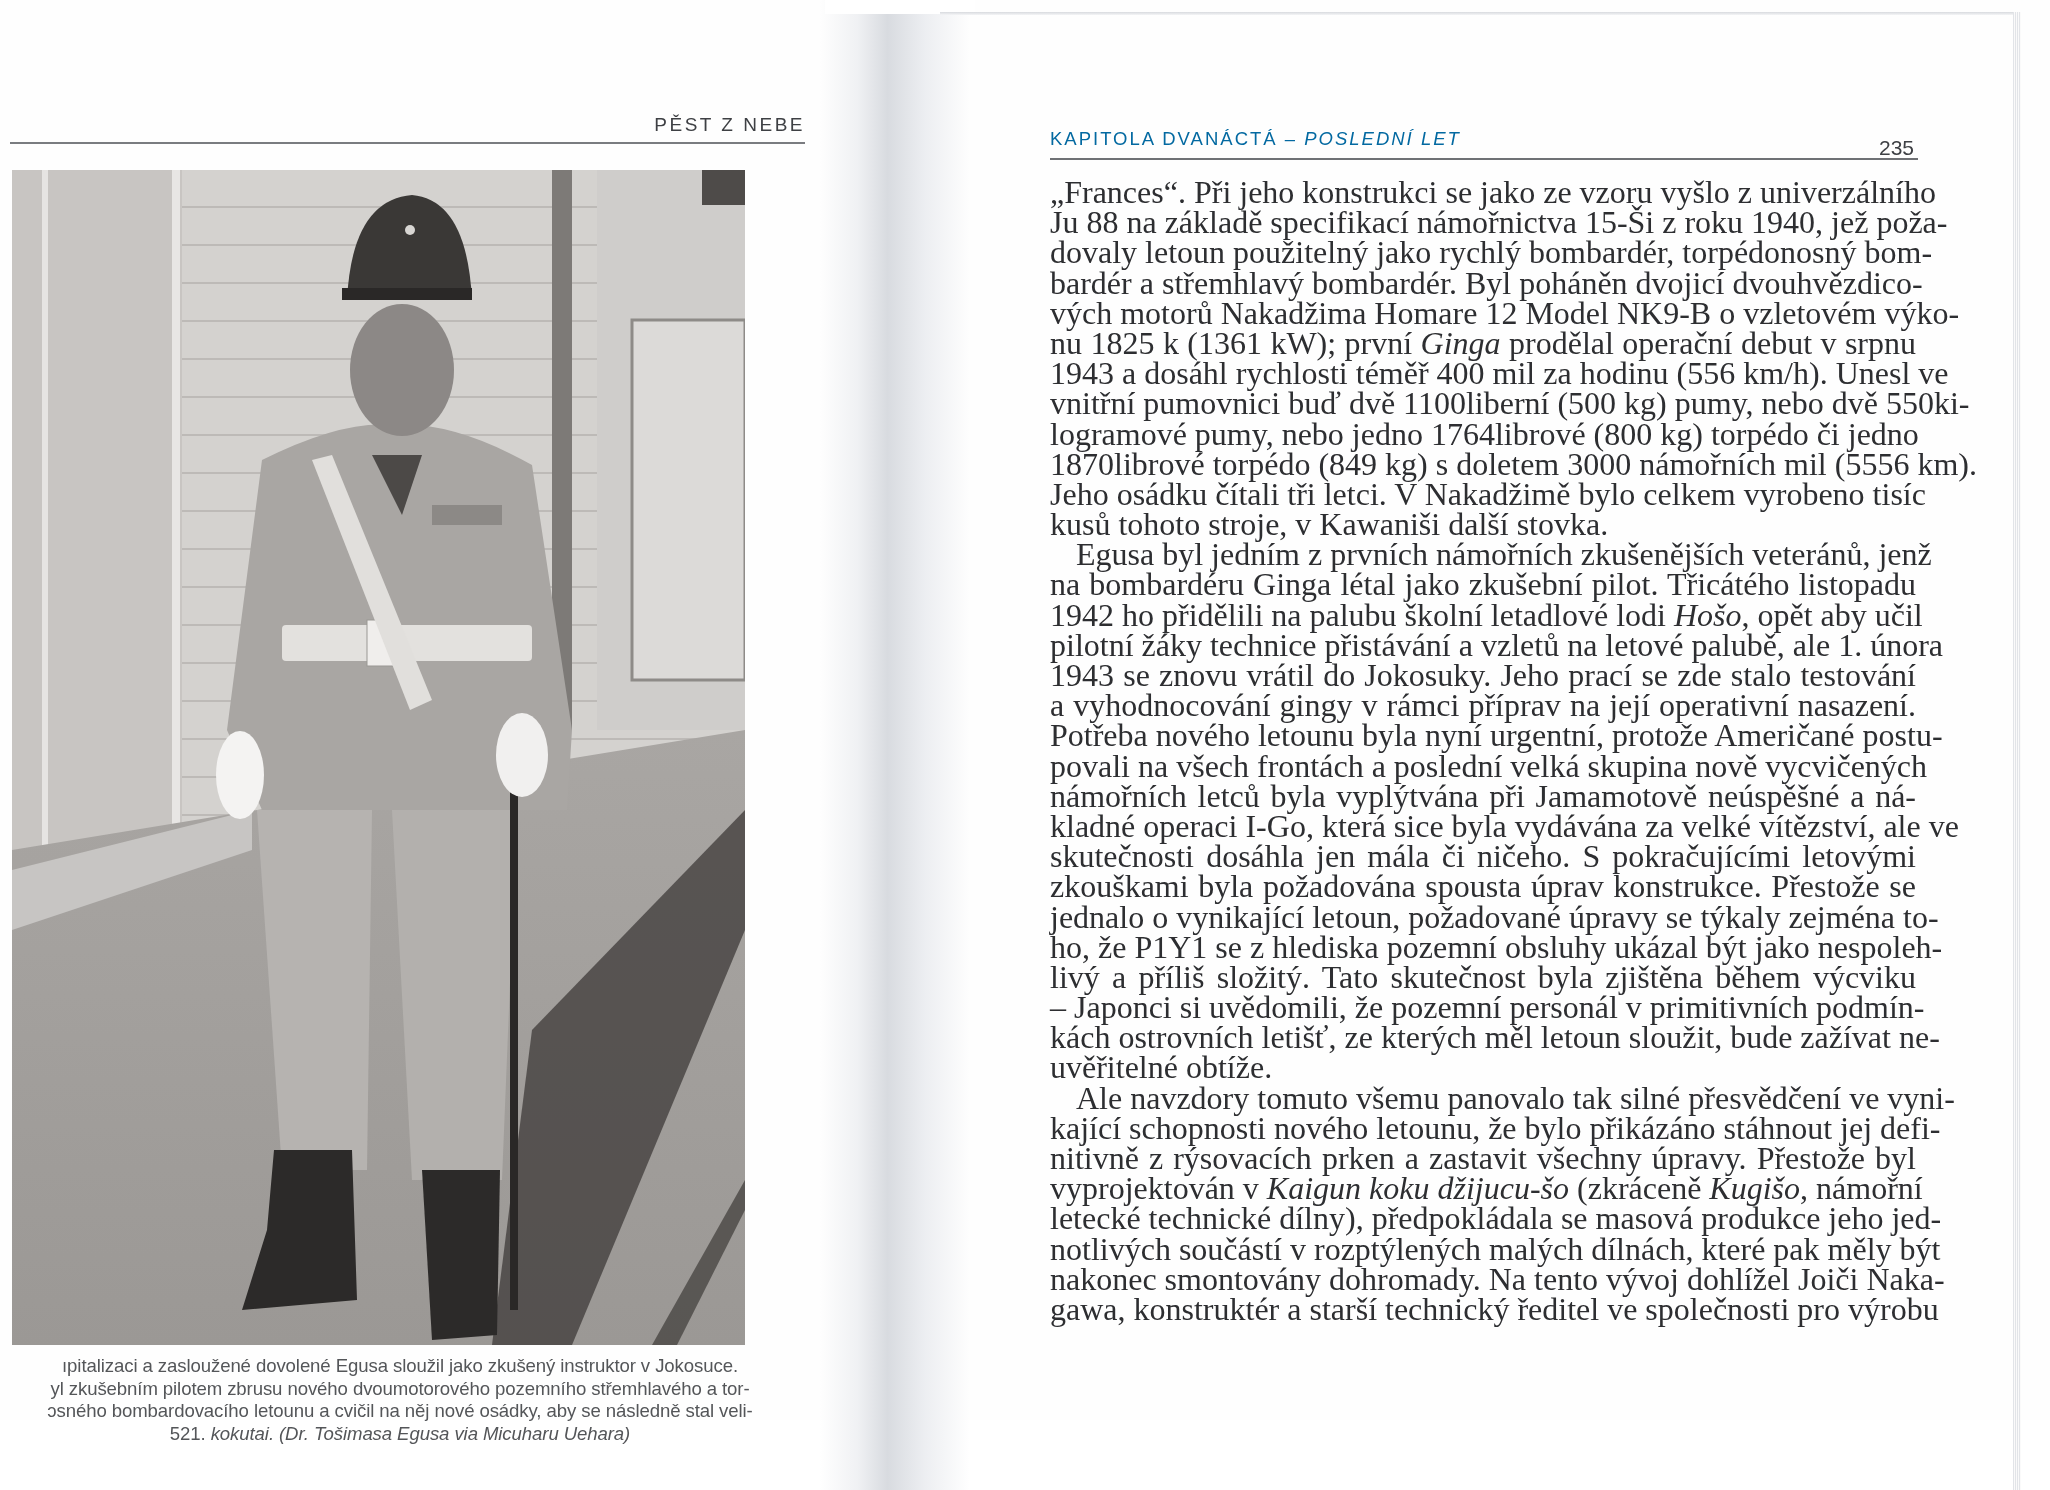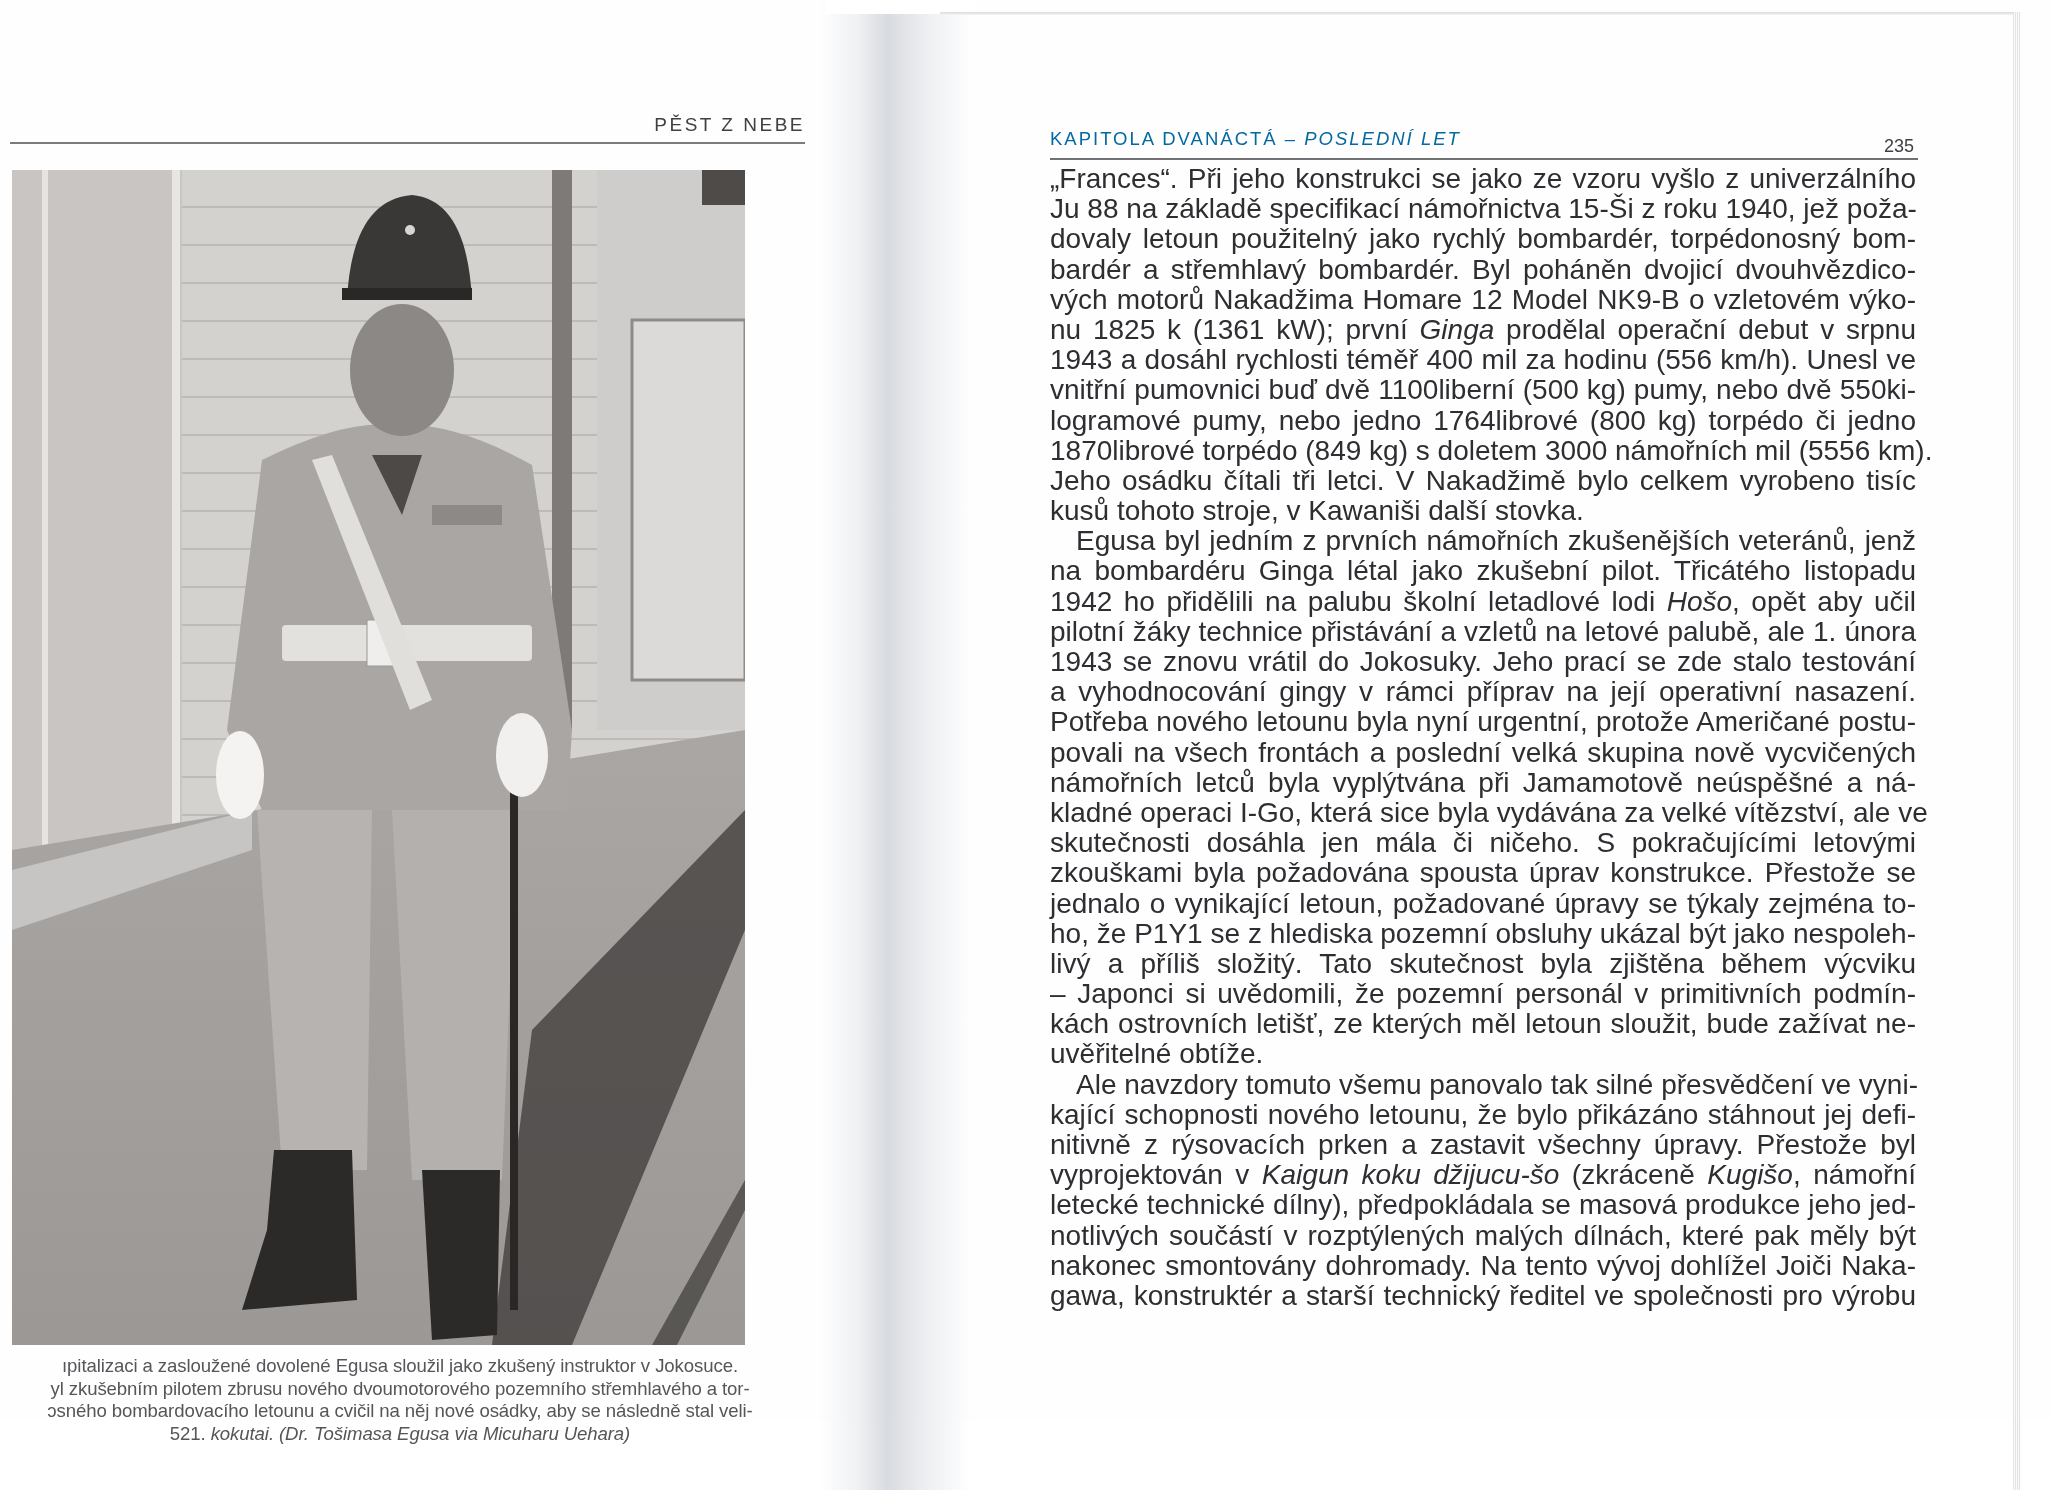--- a/index.html
+++ b/index.html
@@ -73,26 +73,26 @@
   .chapter-title {
     position: absolute; left: 0; top: 8px;
     font-family: "Liberation Sans", sans-serif;
     font-size: 18.5px; letter-spacing: 2px;
     color: #0369a1;
   }
   .chapter-title em { font-style: italic; }
   .page-number {
     position: absolute; right: 4px; top: 16px;
     font-family: "Liberation Sans", sans-serif;
-    font-size: 18px; color: #3e4044;
+    font-size: 21px; color: #3e4044;
   }
   .body-text {
-    position: absolute; left: 1050px; top: 164px; width: 866px;
-    font-family: Liberation Sans, sans-serif;
-    font-size: 28px; line-height: 30.2px;
+    position: absolute; left: 1050px; top: 177px; width: 866px;
+    font-family: Liberation Serif, serif;
+    font-size: 32px; line-height: 30.2px;
     color: #2d2e31;
   }
   .body-text .line {
     display: block; white-space: nowrap;
     text-align: justify; text-align-last: justify;
     height: 30.2px;
   }
   .body-text .line.last { text-align-last: left; }
   .body-text .line.indent { padding-left: 26px; }
   .body-text em { font-style: italic; }

